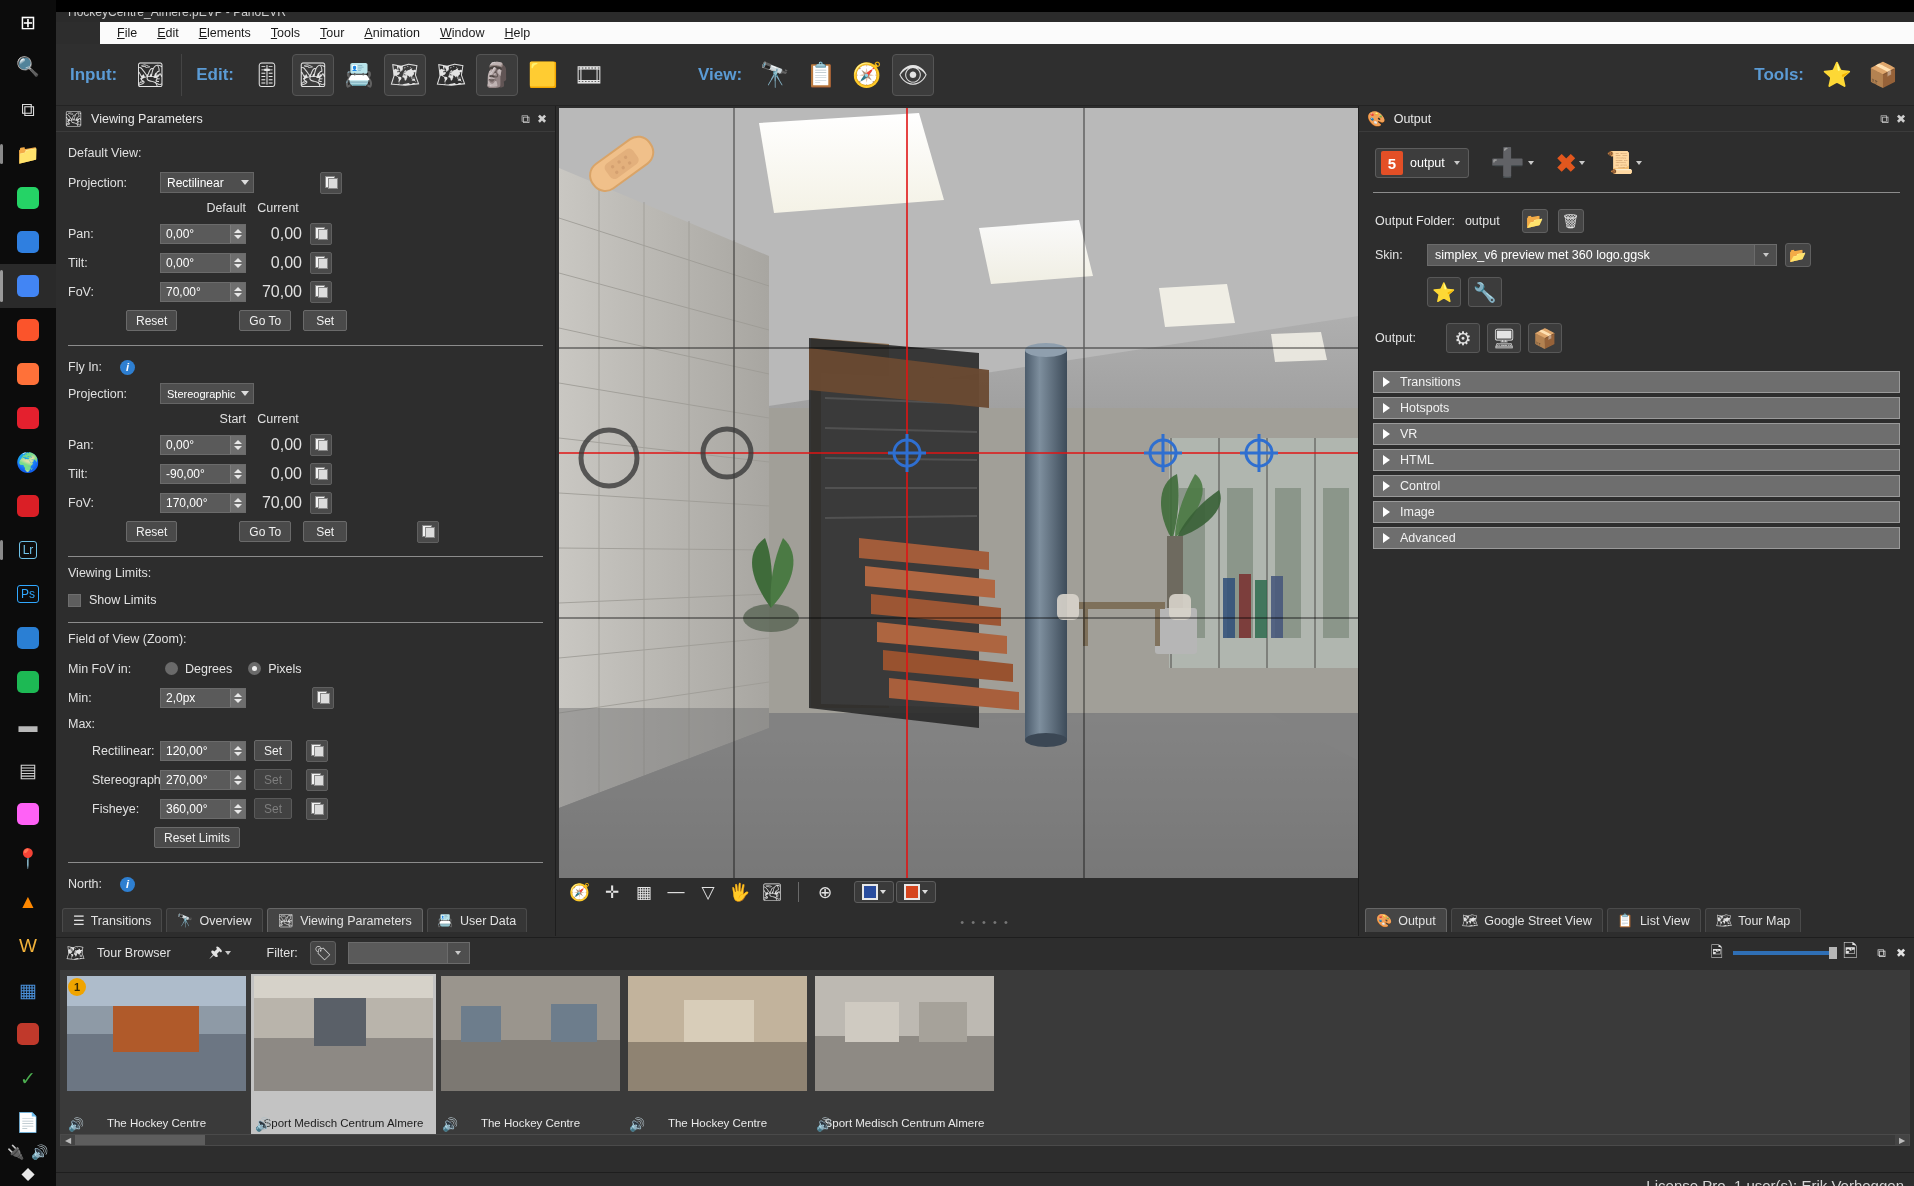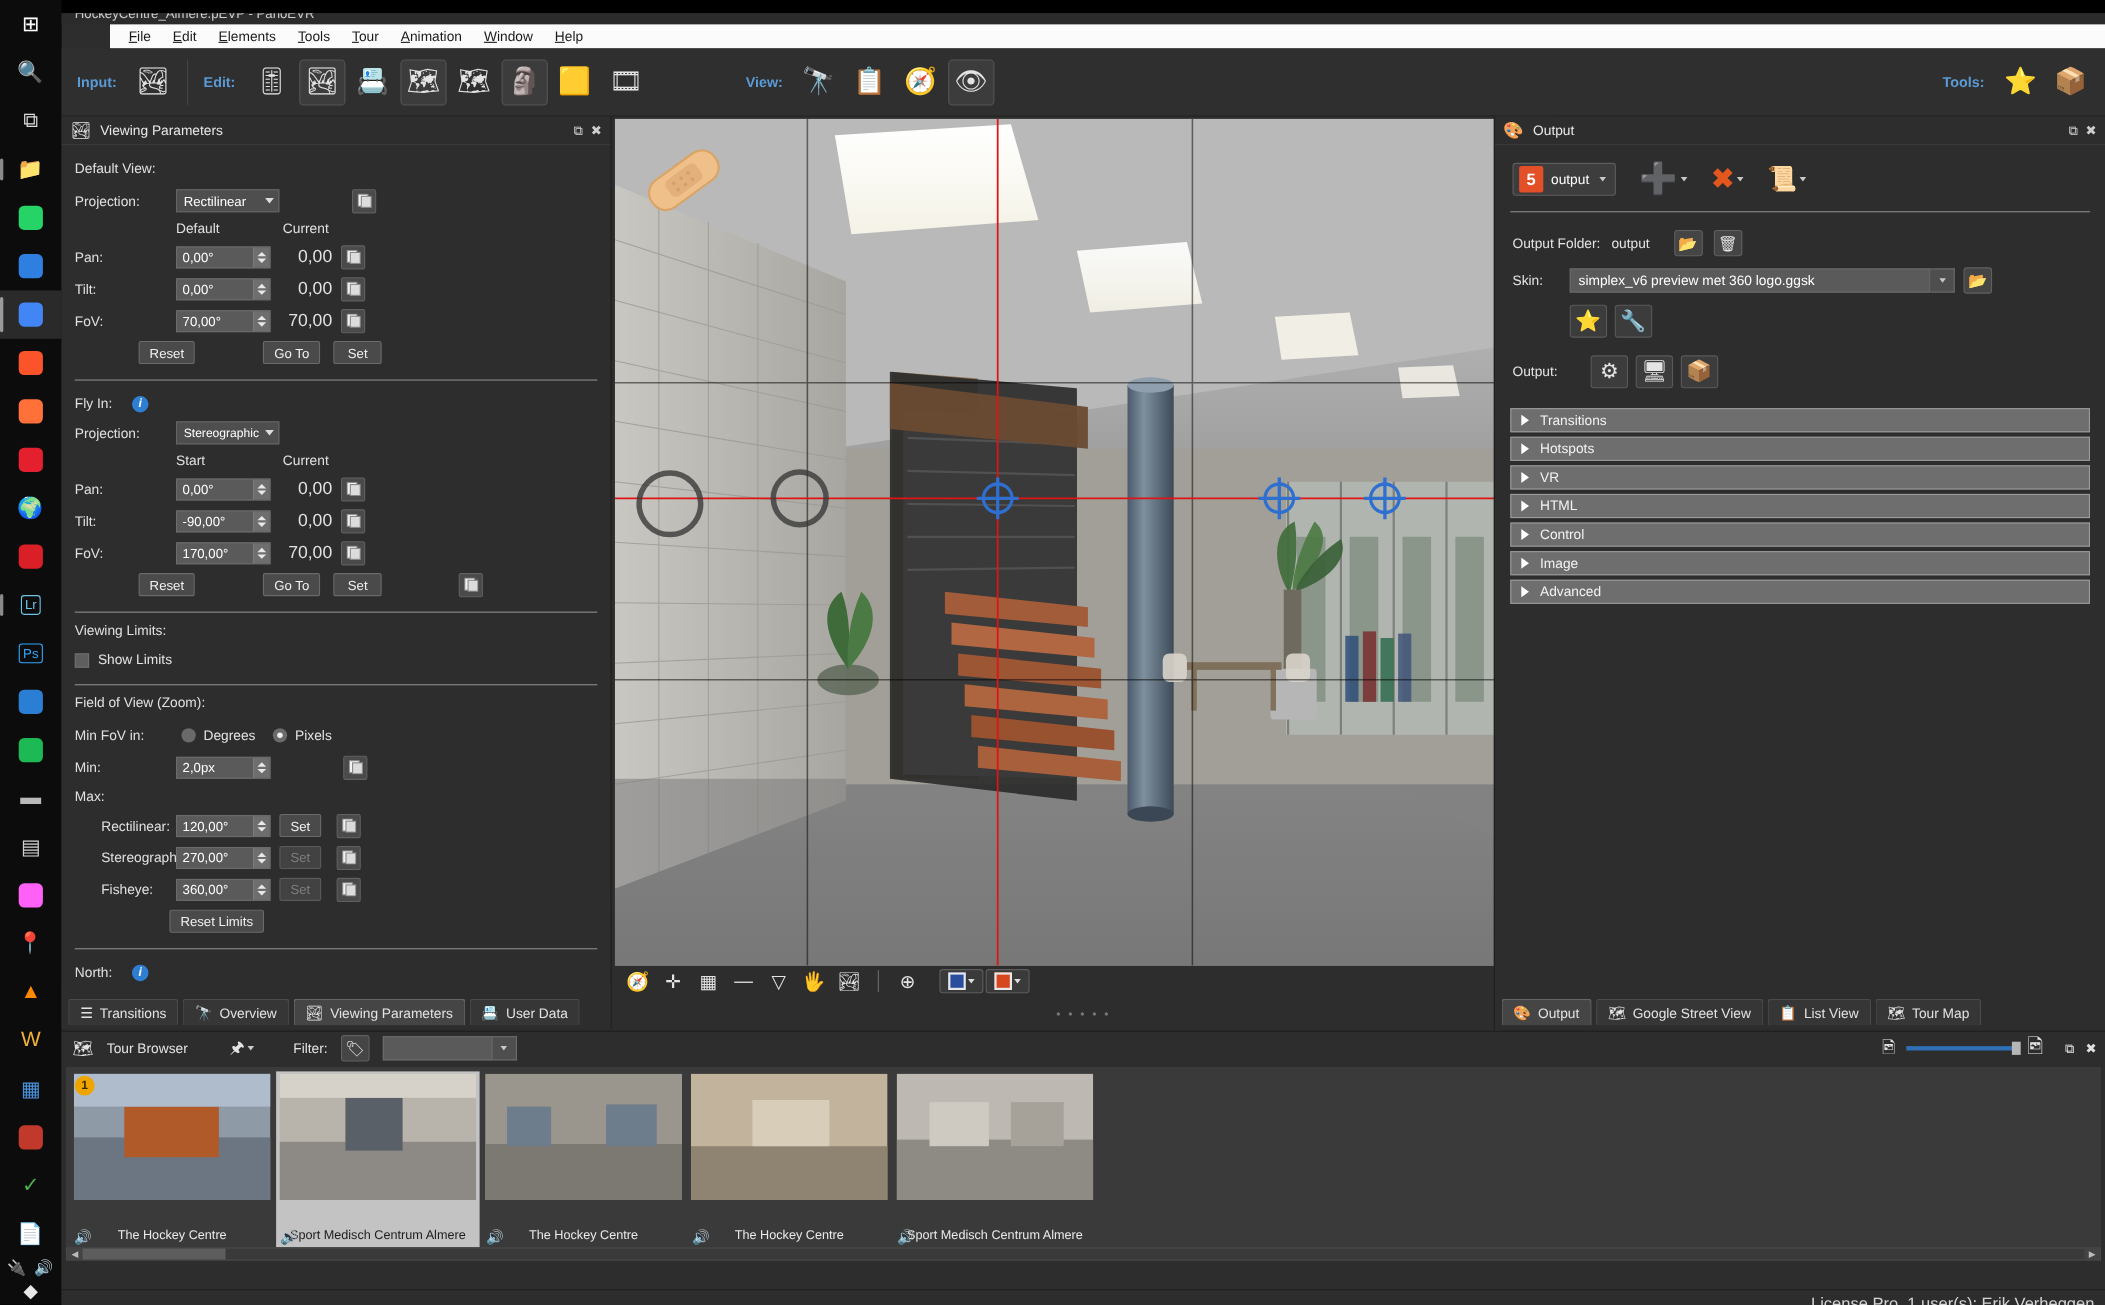--- a/index.html
+++ b/index.html
@@ -24,21 +24,21 @@
   #titlebar { height:10px; background:#2b2b2b; position:relative; overflow:hidden; }
   #titletext { position:absolute; left:12px; top:-7px; font-size:12px; color:#cfcfcf; white-space:nowrap; }
 
   
   #menubar { height:22px; background:#fbfbfb; display:flex; align-items:center; padding-left:8px; gap:2px;margin-left:44px; }
   .menu-item { padding:2px 9px; font-size:12.5px; color:#1a1a1a; cursor:default; }
   .menu-item u { text-decoration:underline; }
 
   
   #toolbar { height:62px; background:#2f2f2f; display:flex; align-items:center; padding:0 8px; border-bottom:1px solid #232323; position:relative; }
-  .tool-label { color:#5b9bd5; font-weight:bold; font-size:13px; margin:0 10px 0 6px; }
+  .tool-label { color:#5b9bd5; font-weight:bold; font-size:17px; margin:0 10px 0 6px; }
   .tbtn { width:42px; height:42px; margin:0 2px; border-radius:4px; display:flex; align-items:center; justify-content:center; font-size:24px; line-height:1; }
   .tbtn.sel { background:#3c3c3c; border:1px solid #555; }
   .tsep { width:1px; height:42px; background:#444; margin:0 8px; }
 
   
   #main { position:absolute; left:0; top:94px; right:0; height:830px; }
 
   .panel { position:absolute; background:#2d2d2d; }
   .panel-head { height:26px; display:flex; align-items:center; gap:8px; padding:0 8px; border-bottom:1px solid #3b3b3b; }
   .panel-head .ph-icon { font-size:15px; }
@@ -47,21 +47,21 @@
 
   
   #leftpanel { left:0; top:0; width:500px; height:830px; border-right:1px solid #1e1e1e; }
   #lp-body { position:absolute; top:26px; left:0; right:0; bottom:42px; padding:10px 12px 0 12px; overflow:hidden; }
   .sect-title { font-size:12.5px; color:#e0e0e0; margin:4px 0 8px 0; }
   .row { display:flex; align-items:center; height:29px; }
   .row .lbl { width:92px; font-size:12.5px; color:#e0e0e0; }
   .row .lbl.ind { padding-left:24px; width:92px; }
   .hdr-row { display:flex; align-items:center; height:22px; }
   .hdr-row .lbl { width:92px; }
-  .colhdr { width:86px; text-align:left; font-size:12.5px; color:#e0e0e0; }
+  .colhdr { width:86px; text-align:right; font-size:12.5px; color:#e0e0e0; }
   .colhdr2 { width:64px; text-align:center; font-size:12.5px; color:#e0e0e0; }
 
   .spin { width:86px; height:20px; background:#5a5a5a; border:1px solid #6b6b6b; display:flex; align-items:center; position:relative; }
   .spin input { width:68px; background:transparent; border:0; outline:none; color:#fff; font-size:12px; font-family:inherit; padding-left:5px; }
   .spin .arrows { position:absolute; right:0; top:0; width:15px; height:100%; background:#6e6e6e; border-left:1px solid #7c7c7c;
                   display:flex; flex-direction:column; align-items:center; justify-content:center; gap:2px; }
   .spin .arrows i { border-left:4px solid transparent; border-right:4px solid transparent; display:block; }
   .spin .arrows i.up { border-bottom:4px solid #e8e8e8; }
   .spin .arrows i.dn { border-top:4px solid #e8e8e8; }
 

